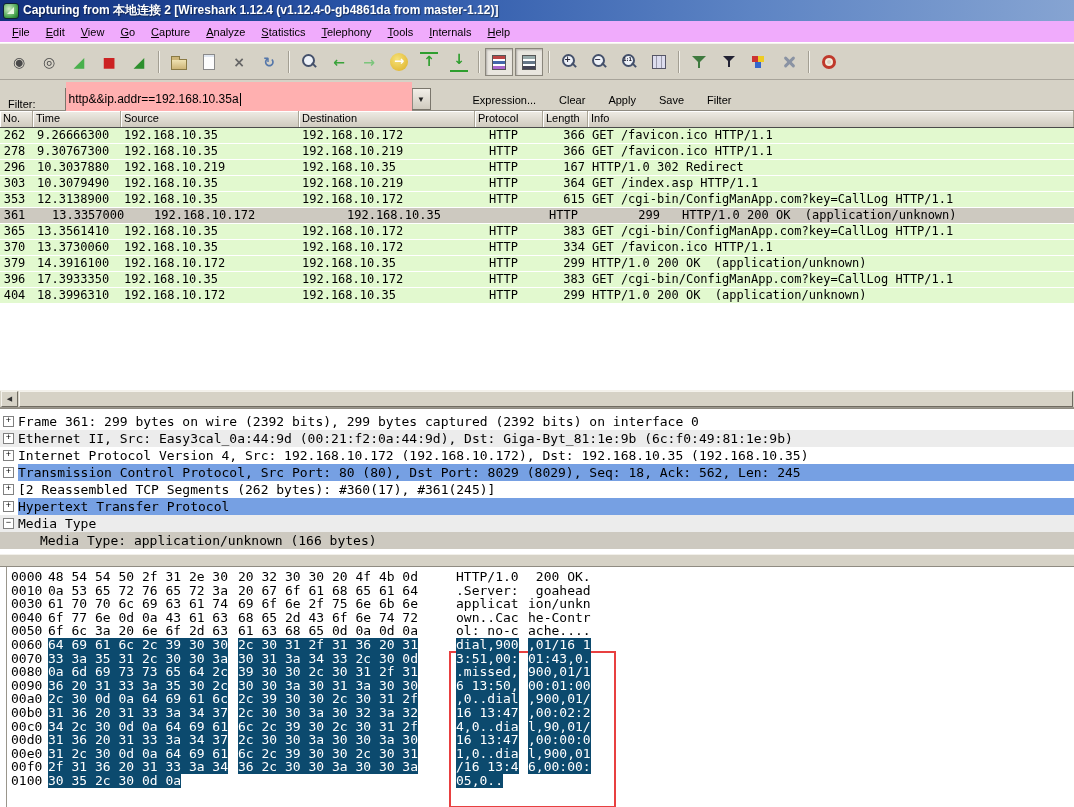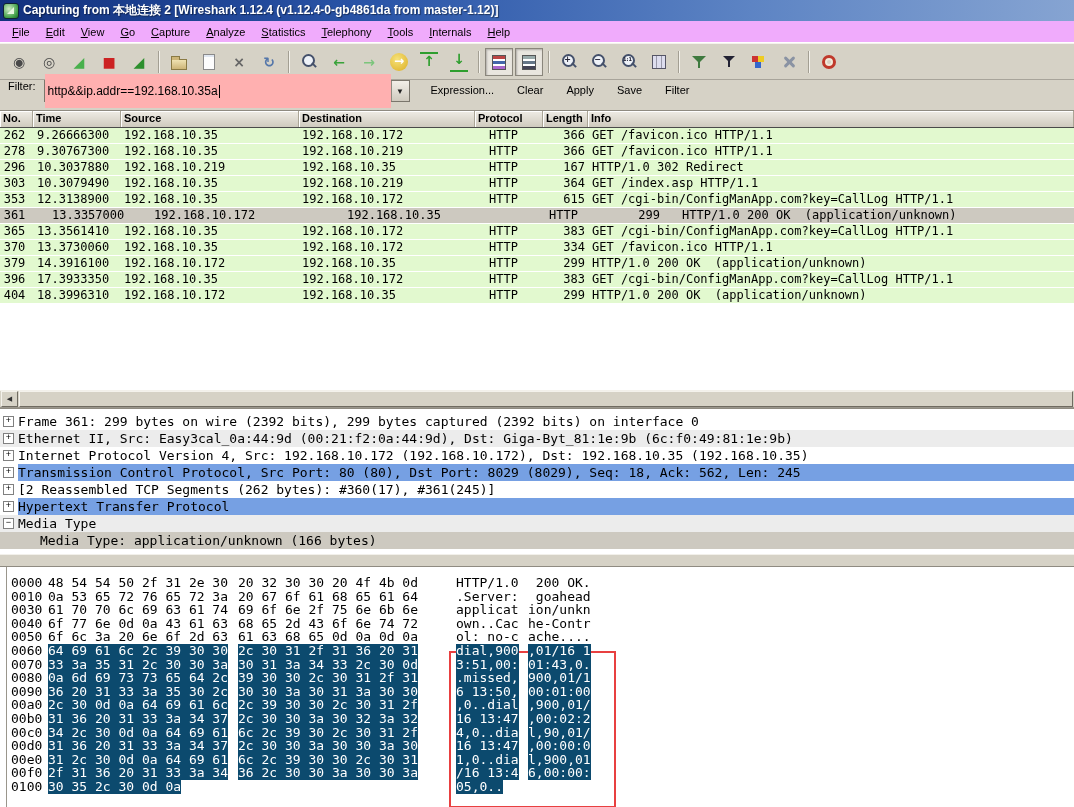--- a/index.html
+++ b/index.html
@@ -68,40 +68,40 @@
   .ic-coloring::before{content:"";position:absolute;left:2px;top:3px;width:6px;height:6px;background:#c33;box-shadow:6px 0 0 #ec2,3px 6px 0 #36c;}
   .ic-tools{position:relative;}
   .ic-tools::before,.ic-tools::after{content:"";position:absolute;left:8px;top:2px;width:3px;height:14px;
     background:#8a93a3;border-radius:2px;}
   .ic-tools::before{transform:rotate(45deg);}
   .ic-tools::after{transform:rotate(-45deg);}
   .ic-lifering{position:relative;}
   .ic-lifering::before{content:"";position:absolute;left:2px;top:2px;width:8px;height:8px;
     border:3px solid #c0392b;border-radius:50%;box-shadow:inset 0 0 0 2px #f3e9d8;}
   
-  #filterbar{height:30px;flex:0 0 30px;background:#d6d2c6;display:flex;align-items:flex-start;
-    padding-left:8px;border-bottom:1px solid #8f8b81;}
+  #filterbar{height:30px;flex:0 0 30px;background:#d6d2c6;display:flex;align-items:flex-end;
+    padding-left:8px;border-bottom:1px solid #8f8b81;gap:21px;}
   #filter-label{margin-right:8px;}
   #filter-combo{display:flex;align-items:center;height:20px;border:1px solid #7a766c;
     box-shadow:inset 1px 1px 0 #8d897f;background:#ffb0b0;}
   #filter-input{width:340px;height:18px;padding:8px 3px;background:#ffb0b0;
     font-family:"Liberation Sans","DejaVu Sans",sans-serif;font-size:12px;white-space:nowrap;
     overflow:hidden;display:flex;align-items:center;}
   #filter-caret{display:inline-block;width:1px;height:13px;background:#000;margin-left:1px;}
   #filter-drop{width:17px;height:20px;background:linear-gradient(#f2efe8,#cfcabe);
     border-left:1px solid #8f8b81;display:flex;align-items:center;justify-content:center;font-size:8px;color:#222;}
   #filter-buttons{display:flex;margin-left:14px;}
   .fbtn{margin-right:9px;padding:3px 6px;border:1px solid transparent;}
   
   #packetpane{flex:0 0 296px;display:flex;flex-direction:column;background:#fff;
     border-bottom:1px solid #9a968c;overflow:hidden;}
   #plheader{flex:0 0 16px;display:grid;grid-template-columns:33px 88px 178px 176px 68px 45px 1fr;
     background:linear-gradient(#efece5,#cfcabe);border-bottom:1px solid #4a4a4a;}
   .hcell{padding:1px 3px;border-right:1px solid #aaa596;box-shadow:inset 1px 1px 0 #fff;
-    white-space:nowrap;overflow:hidden;font-weight:bold;}
+    white-space:nowrap;overflow:hidden;}
   #plrows{flex:0 0 auto;}
   .prow{height:15px;display:grid;grid-template-columns:33px 88px 178px 176px 68px 45px 1fr;
     background:#e2f9cf;border-bottom:1px solid #fff;
     font-family:"DejaVu Sans Mono","Liberation Mono",monospace;font-size:12px;line-height:15px;}
   .prow.sel{background:#cdc9c0;gap:15px;}
   .prow span{white-space:pre;overflow:hidden;}
   .c-no{text-align:center;padding-right:4px;}
   .c-time{padding-left:4px;}
   .c-src{padding-left:3px;}
   .c-dst{padding-left:3px;}
@@ -125,21 +125,21 @@
   .dexp{flex:0 0 9px;height:9px;margin:0 4px 0 3px;border:1px solid #808080;background:#fff;
     font-size:9px;line-height:7px;text-align:center;font-family:"Liberation Sans",sans-serif;}
   .dexp-spacer{flex:0 0 9px;margin:0 4px 0 3px;}
   .dtext{flex:1 1 auto;overflow:hidden;}
   .drow.hl .dtext{background:#76a0e3;}
   .drow.selgray .dtext{background:transparent;}
   .drow.child .dtext{padding-left:24px;}
   
   #splitter{flex:0 0 11px;background:#d6d2c6;border-top:1px solid #f2f0ea;border-bottom:1px solid #8f8b81;}
   
-  #hexpane{flex:1 1 auto;background:#fff;position:relative;padding-top:9px;
+  #hexpane{flex:1 1 auto;background:#fff;position:relative;padding-top:3px;
     border-left:6px solid #fff;box-shadow:inset 1px 0 0 #9a968c;
     font-family:"DejaVu Sans Mono","Liberation Mono",monospace;font-size:13px;}
   .xrow{position:relative;height:13.6px;line-height:13.6px;white-space:pre;}
   .xrow span{position:absolute;top:0;}
   .xoff{left:5px;}
   .xh1{left:42px;}
   .xh2{left:232px;}
   .xa1{left:450px;}
   .xa2{left:522px;}
   .xsel{background:#0c4a6e;color:#fff;}

